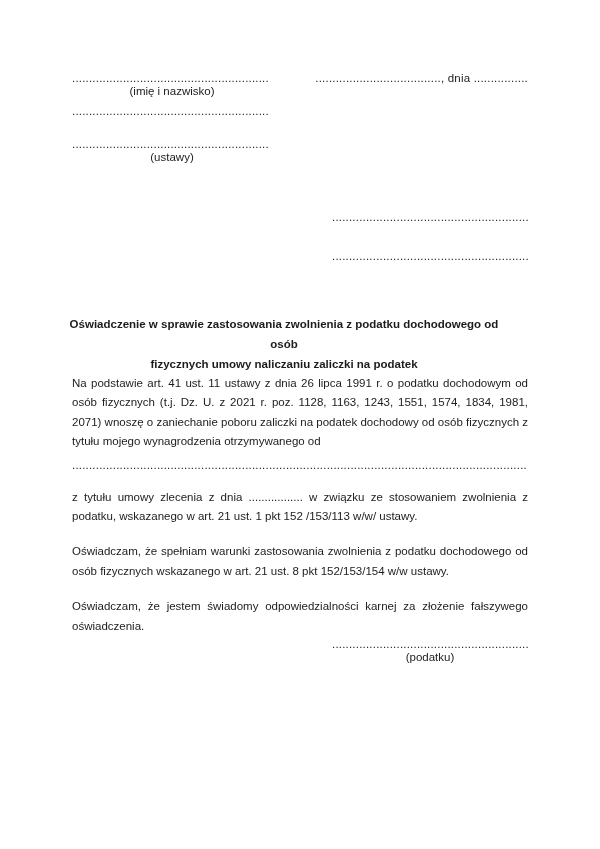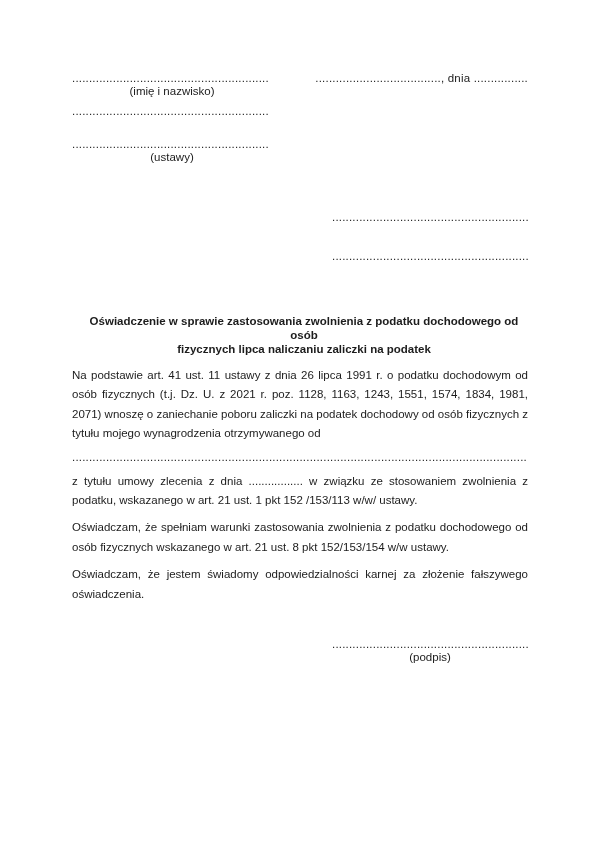--- a/index.html
+++ b/index.html
@@ -53,37 +53,37 @@
     position: absolute;
     right: 72px;
     top: 211px;
     width: 196px;
   }
   .recipient .dotline { width: 196px; }
   .recipient .dotline + .dotline { margin-top: 27px; }
   
   .title {
     position: absolute;
-    left: 76px;
+    left: 56px;
     top: 314px;
     width: 456px;
     text-align: center;
     font-weight: bold;
-    line-height: 14px;
+    line-height: 20px;
   }
   
   .body {
     position: absolute;
     left: 72px;
     top: 358px;
     width: 456px;
     line-height: 19.4px;
   }
   .body p {
-    margin: 8px 0 7px 0;
+    margin: 16px 0 7px 0;
   }
   .just { text-align: justify; }
   .fill-dots {
     width: 456px;
     line-height: 13px;
     height: 13px;
     margin-bottom: 0;
   }
   
   .signature {
@@ -113,29 +113,29 @@
 
   <div class="place-date">....................................., dnia ................</div>
 
   <div class="recipient">
     <div class="dotline">.............................................................</div>
     <div class="dotline">.............................................................</div>
   </div>
 
   <div class="title">
     <div>Oświadczenie w sprawie zastosowania zwolnienia z podatku dochodowego od osób</div>
-    <div>fizycznych lipca naliczaniu zaliczki na podatek</div>
+    <div>fizycznych umowy naliczaniu zaliczki na podatek</div>
   </div>
 
   <div class="body">
     <p class="just">Na podstawie art. 41 ust. 11 ustawy z dnia 26 lipca 1991 r. o podatku dochodowym od osób fizycznych (t.j. Dz. U. z 2021 r. poz. 1128, 1163, 1243, 1551, 1574, 1834, 1981, 2071) wnoszę o zaniechanie poboru zaliczki na podatek dochodowy od osób fizycznych z tytułu mojego wynagrodzenia otrzymywanego od</p>
     <div class="dotline fill-dots">.................................................................................................................................................</div>
     <p class="just">z tytułu umowy zlecenia z dnia .................  w związku ze stosowaniem zwolnienia z podatku, wskazanego w art. 21 ust. 1 pkt 152 /153/113 w/w/ ustawy.</p>
     <p class="just">Oświadczam, że spełniam warunki zastosowania zwolnienia z podatku dochodowego od osób fizycznych wskazanego w art. 21 ust. 8 pkt 152/153/154 w/w ustawy.</p>
     <p class="just">Oświadczam, że jestem świadomy odpowiedzialności karnej za złożenie fałszywego oświadczenia.</p>
   </div>
 
   <div class="signature">
     <div class="dotline">.............................................................</div>
-    <div class="signature-label">(podpis)</div>
+    <div class="signature-label">(podatku)</div>
   </div>
 
 </div>
 
 </body></html>

